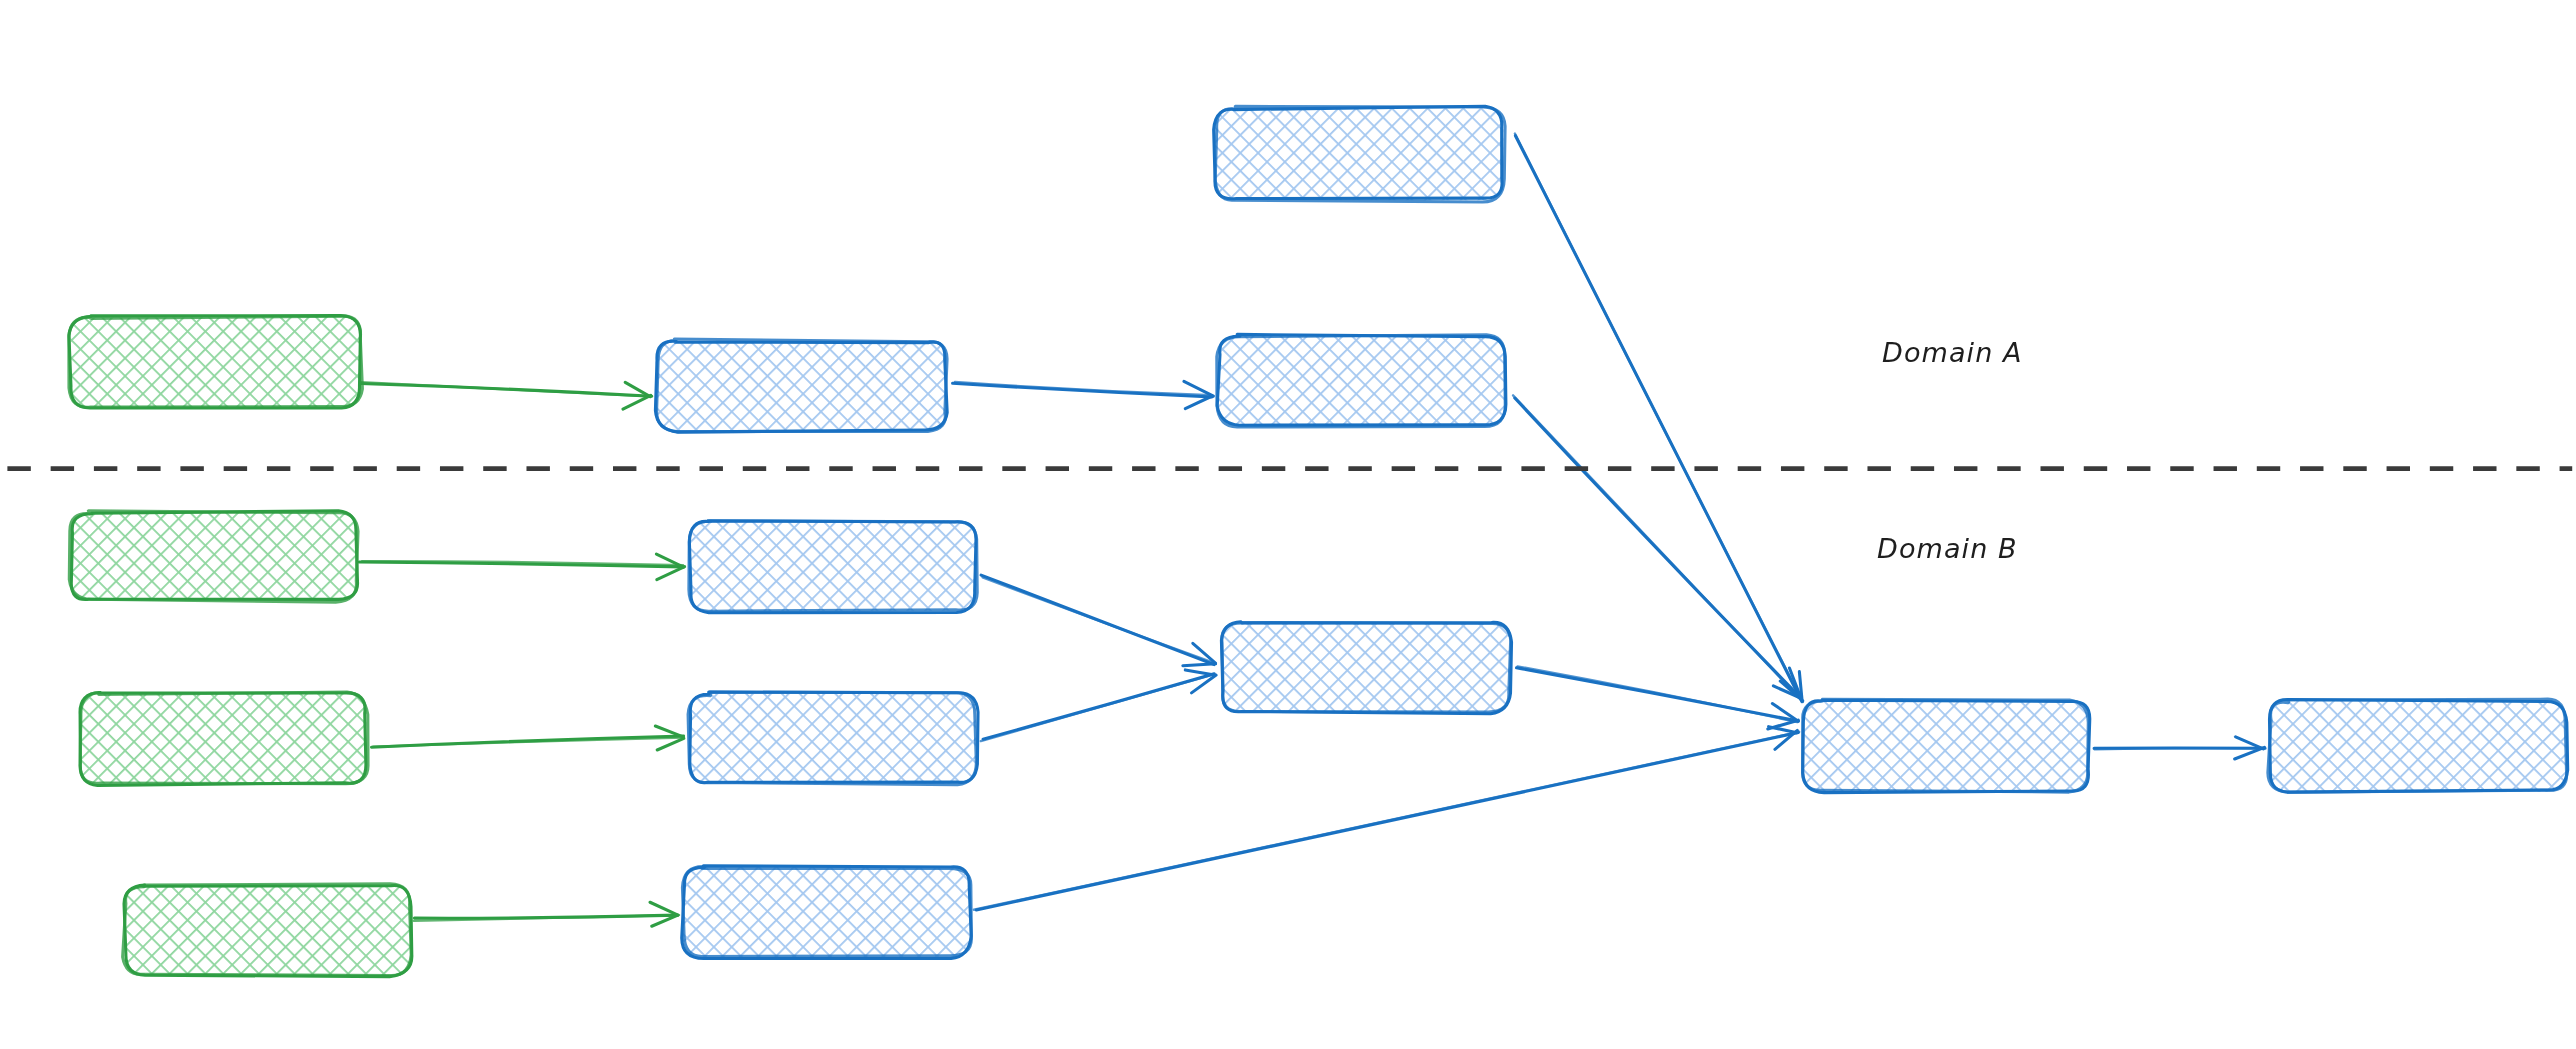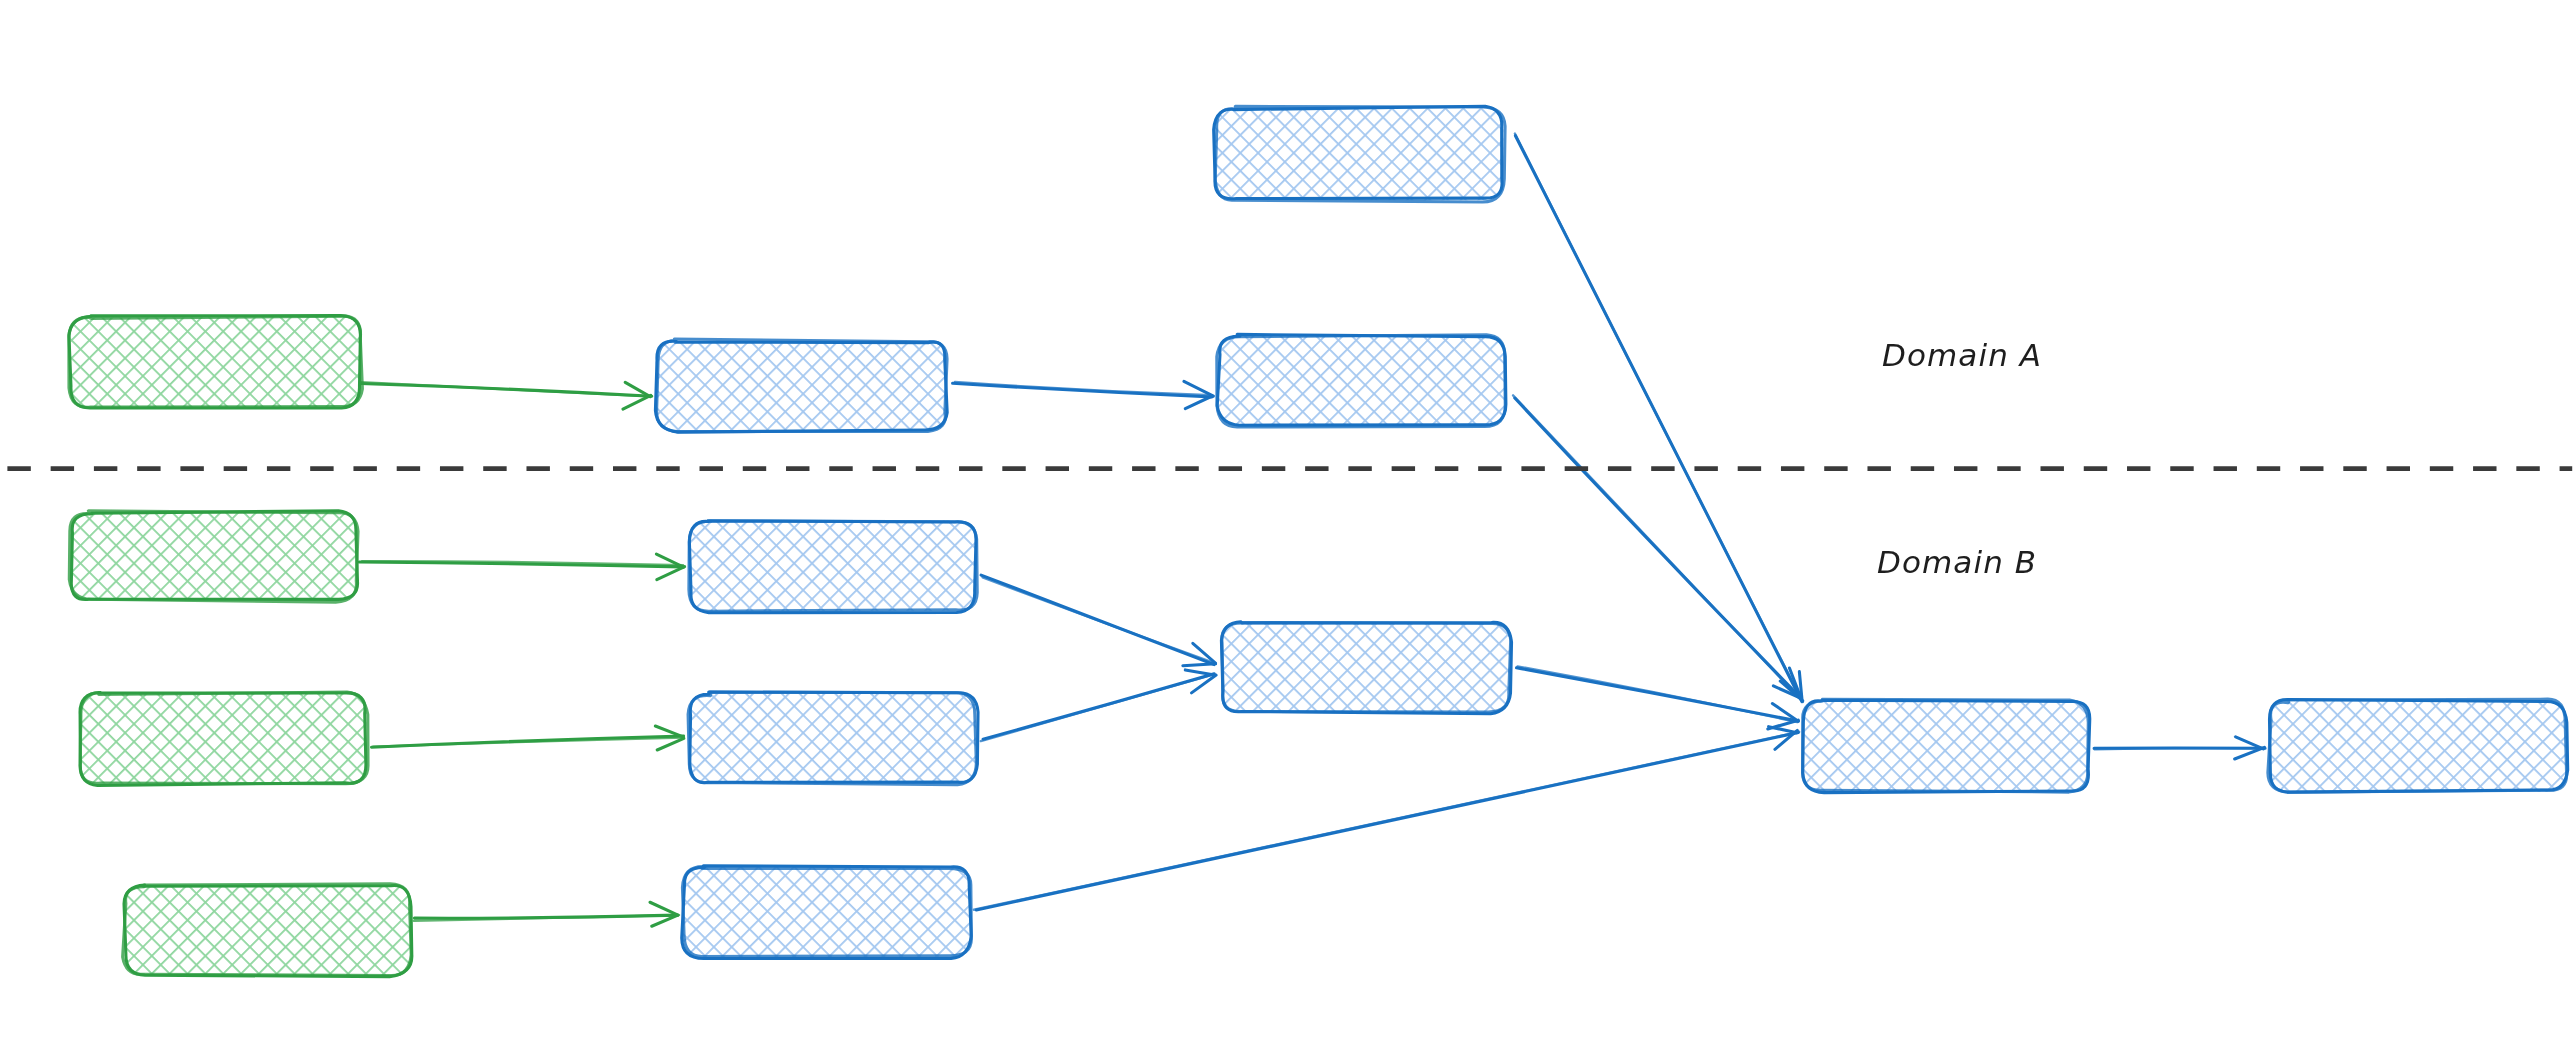--- a/index.html
+++ b/index.html
@@ -11,29 +11,29 @@
     overflow:hidden;
     position:relative;
   }
   #canvas{
     position:absolute;left:0;top:0;
     width:2576px;height:1049px;
   }
   .domain-label{
     position:absolute;
     font-family:"DejaVu Sans", sans-serif;
-    font-size:31px;
+    font-size:27px;
     font-style:italic;
     color:#1e1e1e;
     letter-spacing:1.1px;
     white-space:nowrap;
     user-select:none;
   }
   #label-domain-a{ left:1882px; top:337px; }
-  #label-domain-b{ left:1877px; top:544px; }
+  #label-domain-b{ left:1877px; top:533px; }
 </style>
 </head>
 <body>
 
 <svg id="canvas" xmlns="http://www.w3.org/2000/svg" viewBox="0 0 2858 1164">
   <defs>
     <pattern id="hatch-green" patternUnits="userSpaceOnUse" width="14" height="14" patternTransform="rotate(45)">
       <rect width="14" height="14" fill="#ffffff"></rect>
       <line x1="0" y1="0" x2="0" y2="14" stroke="#8fd69f" stroke-width="4"></line>
       <line x1="0" y1="0" x2="14" y2="0" stroke="#8fd69f" stroke-width="4"></line>

